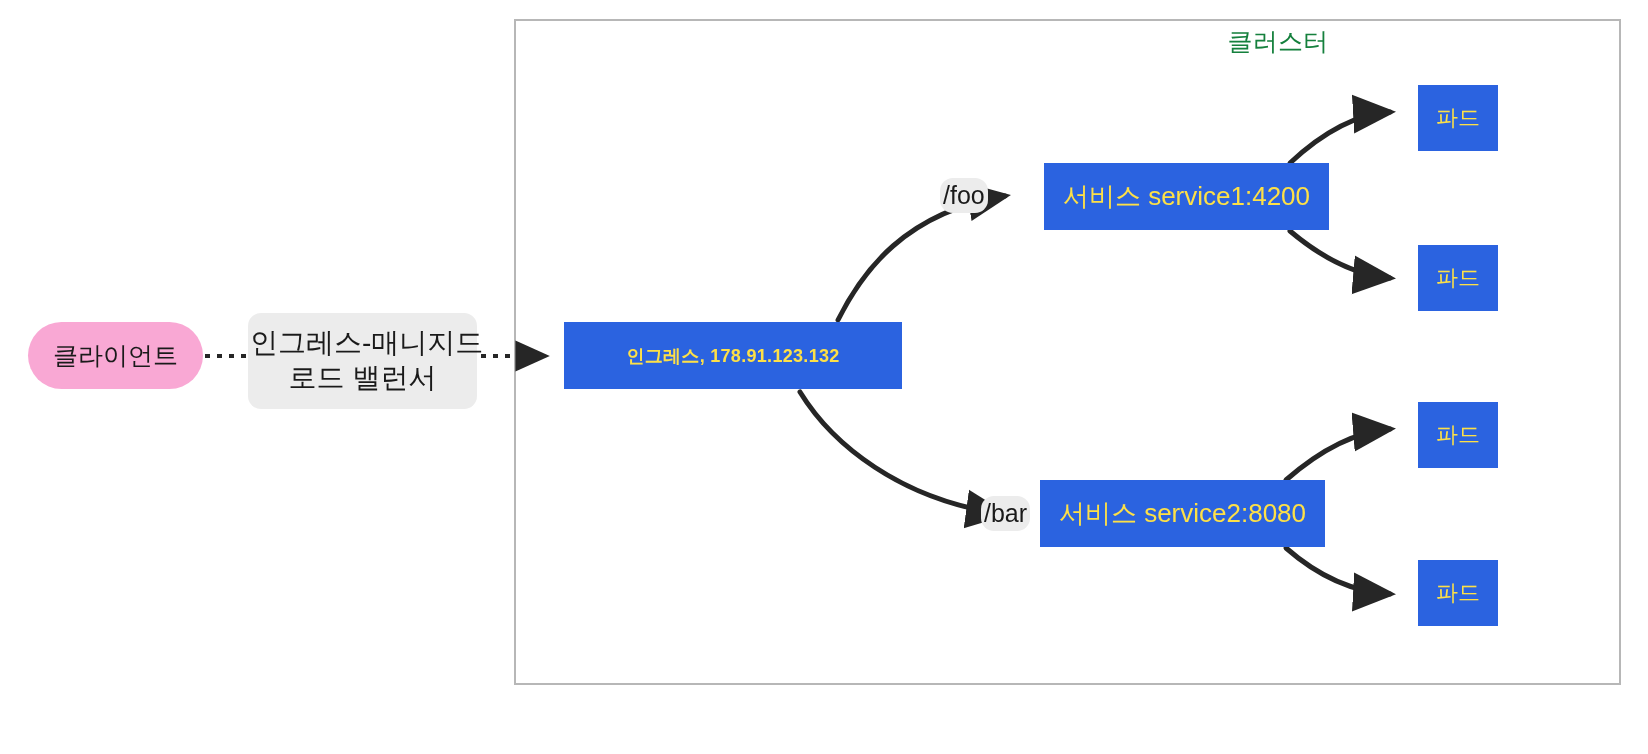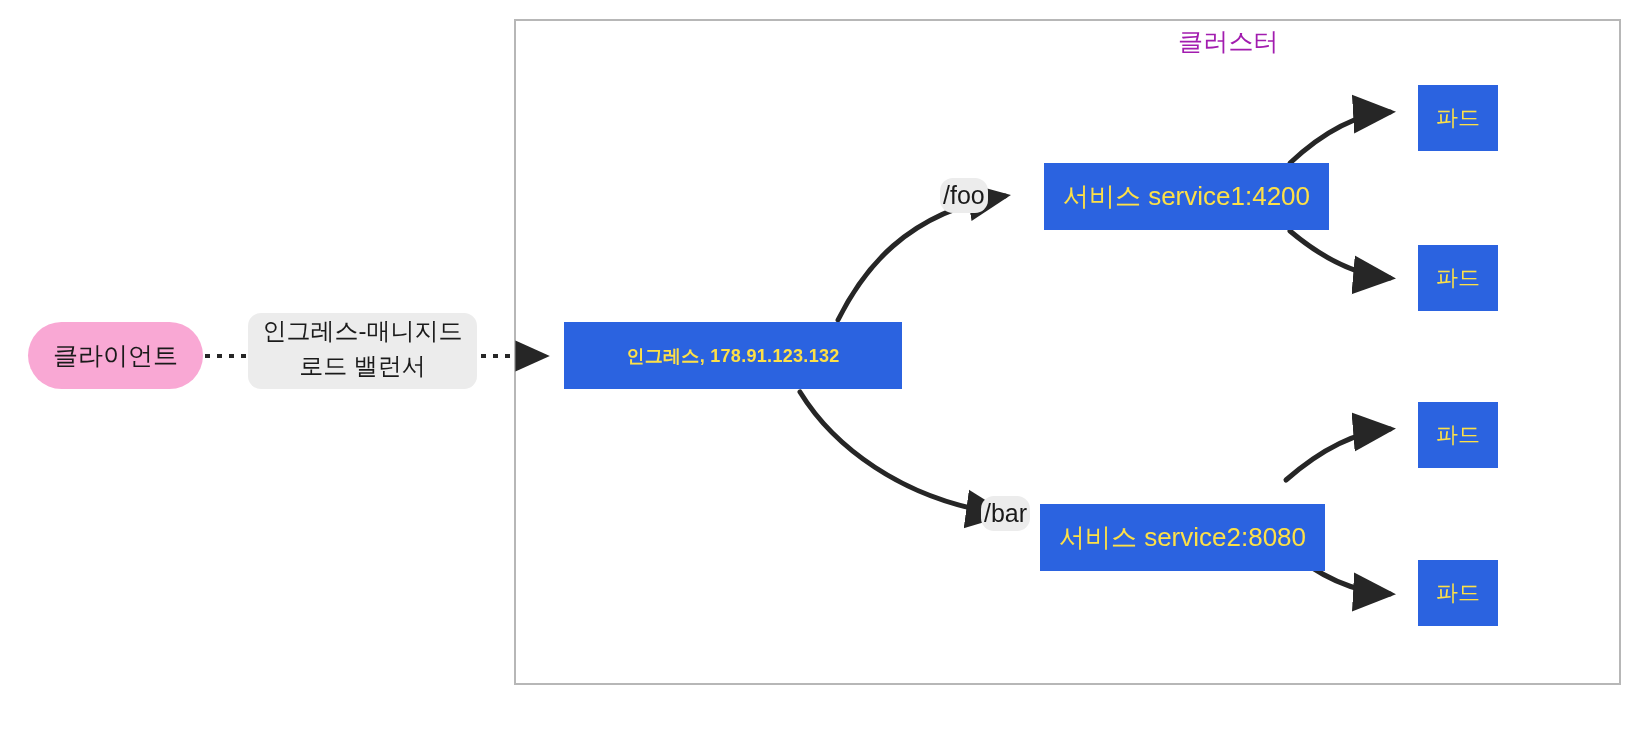--- a/index.html
+++ b/index.html
@@ -37,21 +37,22 @@
     height: 666px;
     border: 2px solid #b7b7b7;
     background: transparent;
     box-sizing: border-box;
   }
   .cluster-title {
     position: absolute;
     left: 1178px;
     top: 26px;
     width: 200px;
-    color: #a21caf;
+    text-align: center;
+    color: #15803d;
     font-size: 25px;
     line-height: 30px;
     letter-spacing: 0.2px;
     white-space: nowrap;
   }
 
   
   .node {
     position: absolute;
     box-sizing: border-box;
@@ -83,21 +84,21 @@
     font-weight: bold;
     letter-spacing: 0.3px;
   }
   .service-node {
     width: 285px;
     height: 67px;
     font-size: 26px;
     font-weight: normal;
   }
   .service1 { left: 1044px; top: 163px; text-align: center; }
-  .service2 { left: 1040px; top: 480px; margin-top: 24px; }
+  .service2 { left: 1040px; top: 480px; }
 
   .pod-node {
     width: 80px;
     height: 66px;
     font-size: 22px;
   }
   .pod1 { left: 1418px; top: 85px; }
   .pod2 { left: 1418px; top: 245px; }
   .pod3 { left: 1418px; top: 402px; }
   .pod4 { left: 1418px; top: 560px; }
@@ -111,24 +112,24 @@
     line-height: 31px;
     padding: 0 2px;
     white-space: nowrap;
     box-sizing: border-box;
     border-radius: 13px;
   }
   .lb-label {
     left: 248px;
     top: 313px;
     width: 229px;
-    height: 76px;
+    height: 96px;
     text-align: center;
-    padding-top: 0;
-    font-size: 24px;
+    padding-top: 12px;
+    font-size: 28px;
     line-height: 35px;
   }
   .lb-label span { display: block; }
   .foo-label {
     left: 940px;
     top: 178px;
     padding: 2px 3px;
   }
   .bar-label {
     left: 943px;

